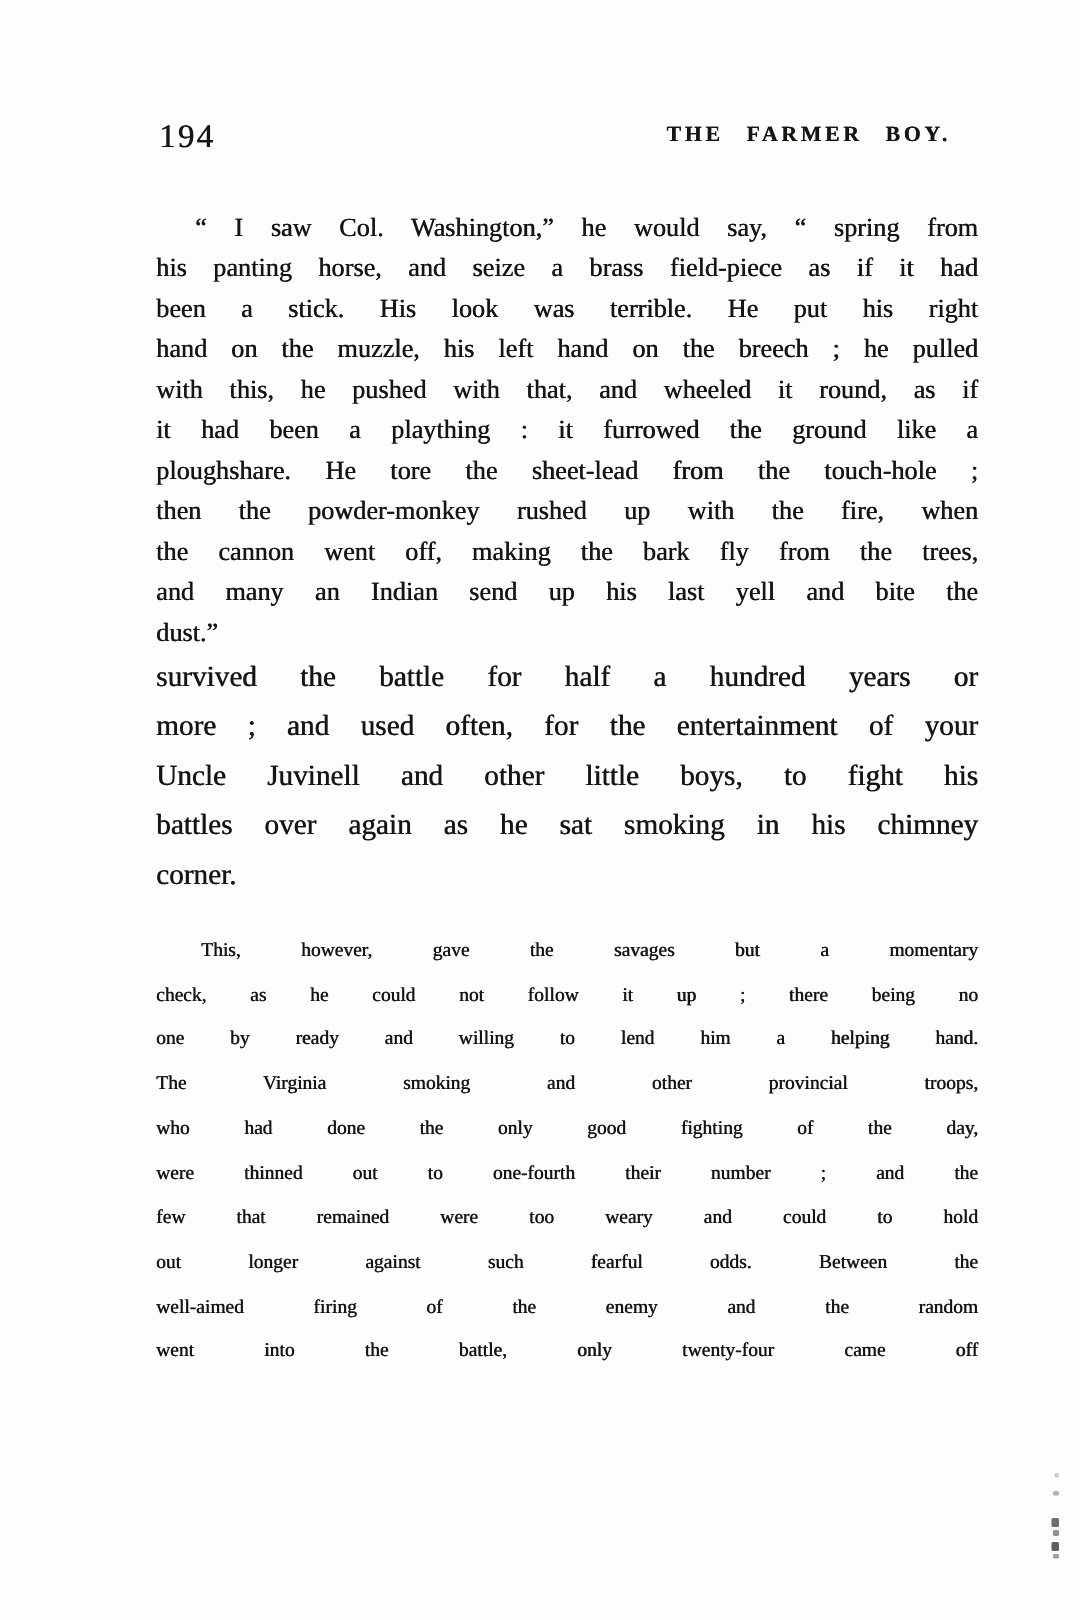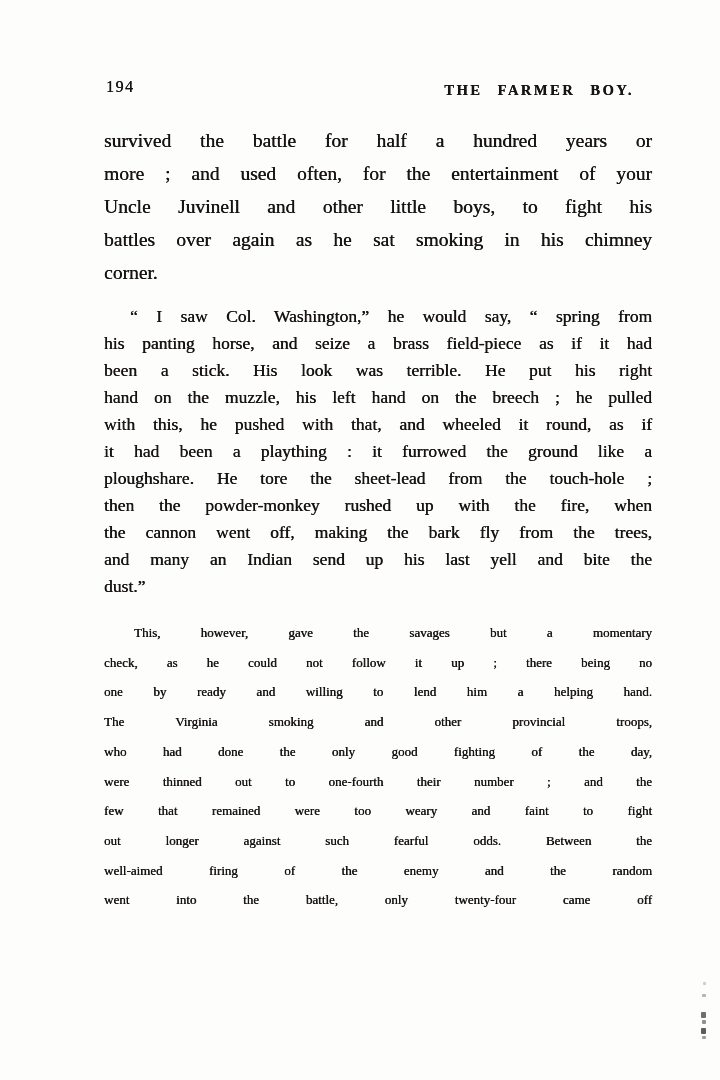--- a/index.html
+++ b/index.html
@@ -15,21 +15,21 @@
     color:#171412;
     overflow:hidden;
   }
   
   .running-head{
     position:absolute;
     top:78px;left:104px;width:548px;height:26px;
   }
   .pagenum{
     position:absolute;left:2px;top:0;
-    font-size:16px;letter-spacing:1.5px;
+    font-size:22px;letter-spacing:1.5px;
     text-shadow:0.3px 0 0 currentColor;
   }
   .title{
     position:absolute;left:-18px;right:18px;top:4px;
     text-align:right;
     font-size:14.5px;font-weight:bold;
     letter-spacing:2.5px;word-spacing:9px;
     text-shadow:0.2px 0 0 currentColor;
   }
   
@@ -65,48 +65,48 @@
 <body>
 
 <div class="page">
 
   <header class="running-head">
     <span class="pagenum">194</span>
     <span class="title">THE FARMER BOY.</span>
   </header>
 
   <main class="text-block">
-      <div class="paragraph p-body pi-0">
-        <div class="line">survived the battle for half a hundred years or</div>
-        <div class="line">more ; and used often, for the entertainment of your</div>
-        <div class="line">Uncle Juvinell and other little boys, to fight his</div>
-        <div class="line">battles over again as he sat smoking in his chimney</div>
-        <div class="line lastline">corner.</div>
-      </div>
       <div class="paragraph p-quote pi-1">
         <div class="line indent">“ I saw Col. Washington,” he would say, “ spring from</div>
         <div class="line">his panting horse, and seize a brass field-piece as if it had</div>
         <div class="line">been a stick.  His look was terrible.  He put his right</div>
         <div class="line">hand on the muzzle, his left hand on the breech ; he pulled</div>
         <div class="line">with this, he pushed with that, and wheeled it round, as if</div>
         <div class="line">it had been a plaything : it furrowed the ground like a</div>
         <div class="line">ploughshare.  He tore the sheet-lead from the touch-hole ;</div>
         <div class="line">then the powder-monkey rushed up with the fire, when</div>
         <div class="line">the cannon went off, making the bark fly from the trees,</div>
         <div class="line">and many an Indian send up his last yell and bite the</div>
         <div class="line lastline">dust.”</div>
       </div>
+      <div class="paragraph p-body pi-0">
+        <div class="line">survived the battle for half a hundred years or</div>
+        <div class="line">more ; and used often, for the entertainment of your</div>
+        <div class="line">Uncle Juvinell and other little boys, to fight his</div>
+        <div class="line">battles over again as he sat smoking in his chimney</div>
+        <div class="line lastline">corner.</div>
+      </div>
       <div class="paragraph p-body pi-2">
         <div class="line indent">This, however, gave the savages but a momentary</div>
         <div class="line">check, as he could not follow it up ;  there being no</div>
         <div class="line">one by ready and willing to lend him a helping hand.</div>
         <div class="line">The Virginia smoking and other provincial troops,</div>
         <div class="line">who had done the only good fighting of the day,</div>
         <div class="line">were thinned out to one-fourth their number ; and the</div>
-        <div class="line">few that remained were too weary and faint to fight</div>
+        <div class="line">few that remained were too weary and could to hold</div>
         <div class="line">out longer against such fearful odds.  Between the</div>
         <div class="line">well-aimed firing of the enemy and the random</div>
         <div class="line">went into the battle, only twenty-four came off</div>
       </div>
     </main>
 
   <div class="artifacts">
     <span class="art1"></span>
     <span class="art2"></span>
     <span class="art3"></span>

